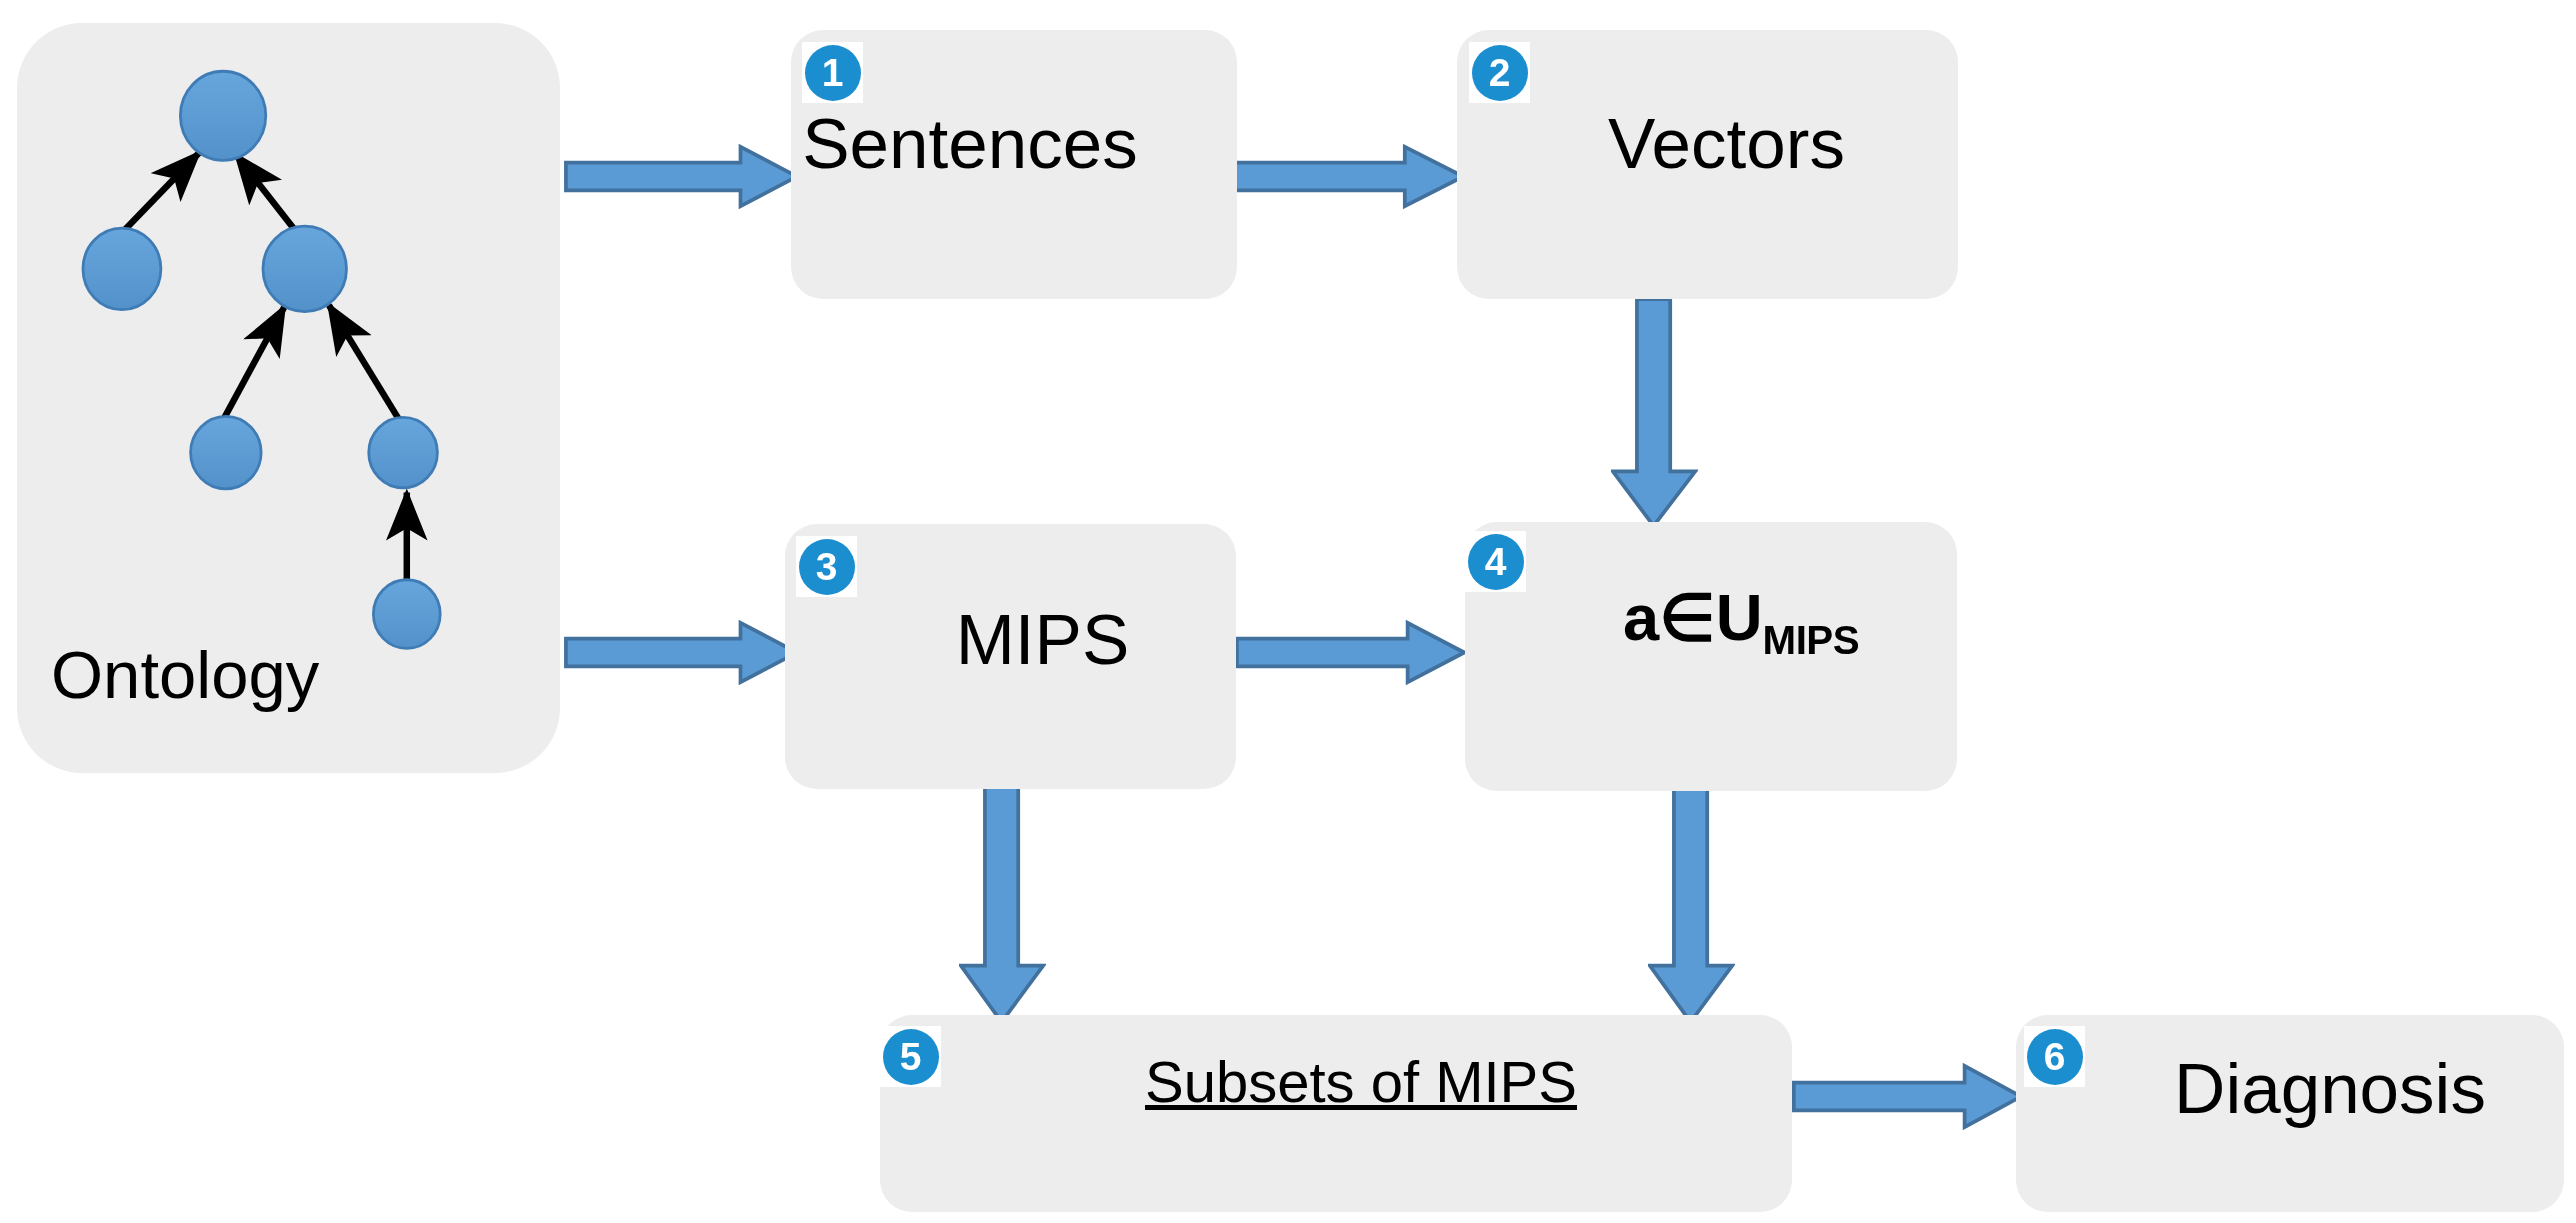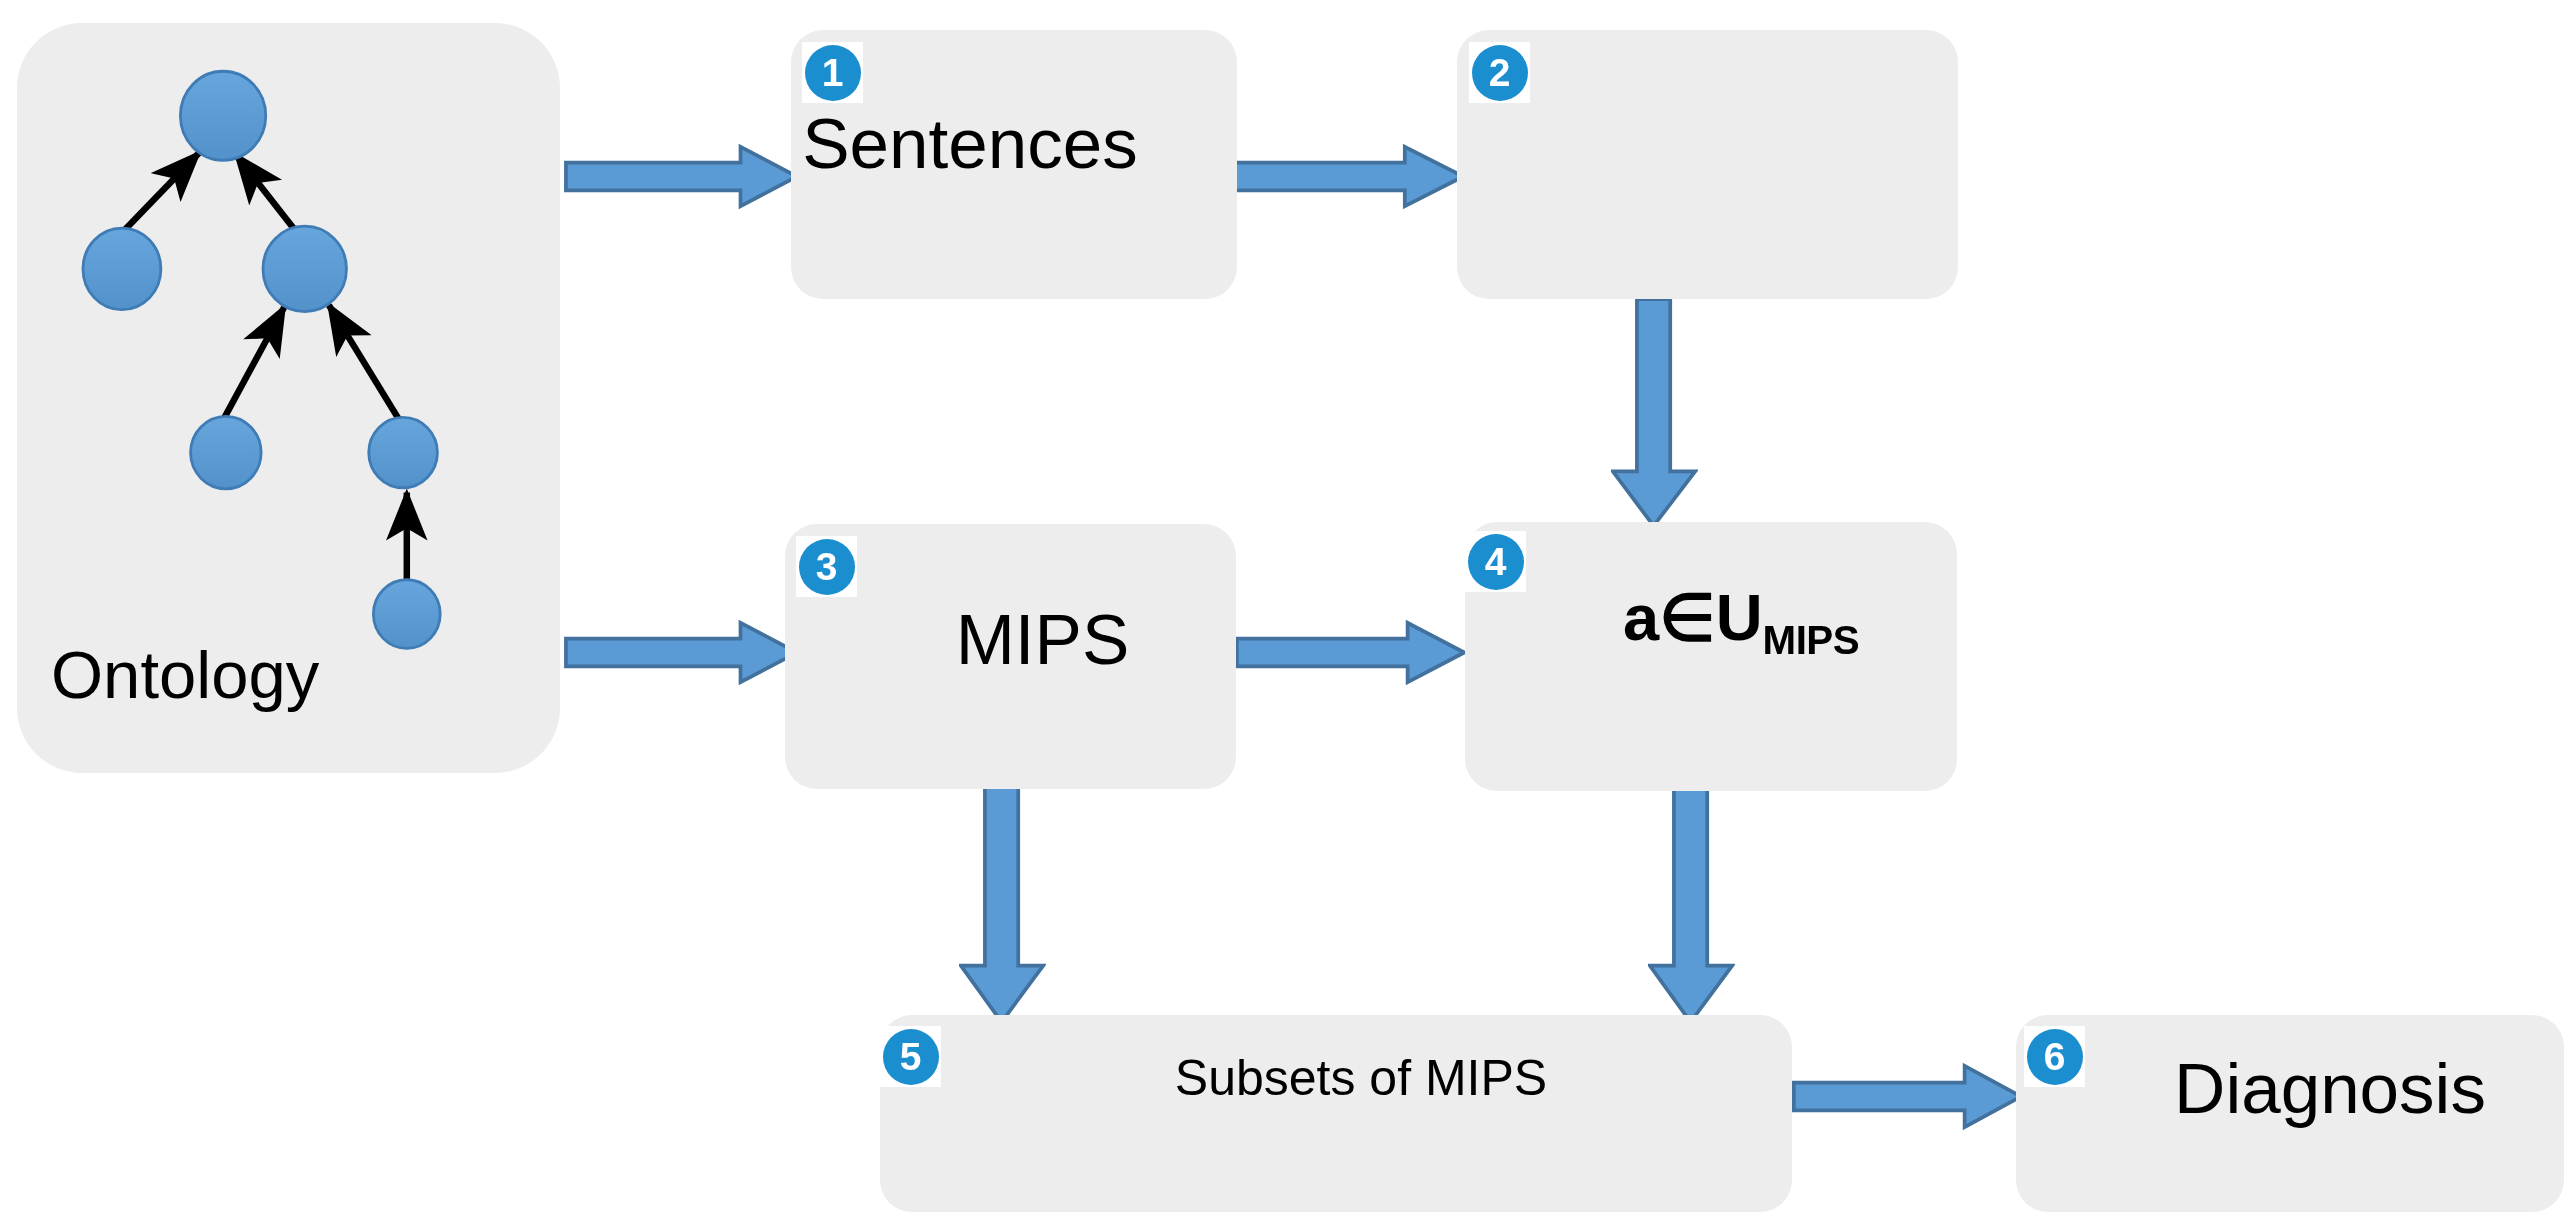--- a/index.html
+++ b/index.html
@@ -177,20 +177,21 @@
   <div class="badge" style="left:802px; top:42px;">
     <span class="badge-circle">1</span>
   </div>
   <div class="box-label" style="left:791px; top:107px; width:358px; font-size:71px;">Sentences</div>
 
   <div class="node-box" style="left:1457px; top:30px; width:501px; height:269px;">
   </div>
   <div class="badge" style="left:1469px; top:42px;">
     <span class="badge-circle">2</span>
   </div>
+  <div class="box-label" style="left:1476px; top:107px; width:501px; font-size:71px;">Vectors</div>
 
   <div class="node-box" style="left:785px; top:524px; width:451px; height:265px;">
   </div>
   <div class="badge" style="left:796px; top:536px;">
     <span class="badge-circle">3</span>
   </div>
   <div class="box-label" style="left:817px; top:603px; width:451px; font-size:71px;">MIPS</div>
 
   <div class="node-box" style="left:1465px; top:522px; width:492px; height:269px;">
   </div>
@@ -201,21 +202,21 @@
     <span class="l2">
       <span style="font-weight:bold;">a∈U</span><span class="sub">MIPS</span>
     </span>
   </div>
 
   <div class="node-box" style="left:880px; top:1015px; width:912px; height:197px;">
   </div>
   <div class="badge" style="left:880px; top:1026px;">
     <span class="badge-circle">5</span>
   </div>
-  <div class="box-label" style="left:905px; top:1052px; width:912px; font-size:50px;">Subsets of MIPS</div>
+  <div class="box-label" style="left:905px; top:1052px; width:912px; font-size:58px;text-decoration:underline;">Subsets of MIPS</div>
 
   <div class="node-box" style="left:2016px; top:1015px; width:548px; height:197px;">
   </div>
   <div class="badge" style="left:2024px; top:1026px;">
     <span class="badge-circle">6</span>
   </div>
   <div class="box-label" style="left:2056px; top:1052px; width:548px; font-size:71px;">Diagnosis</div>
 
 </div>
 

